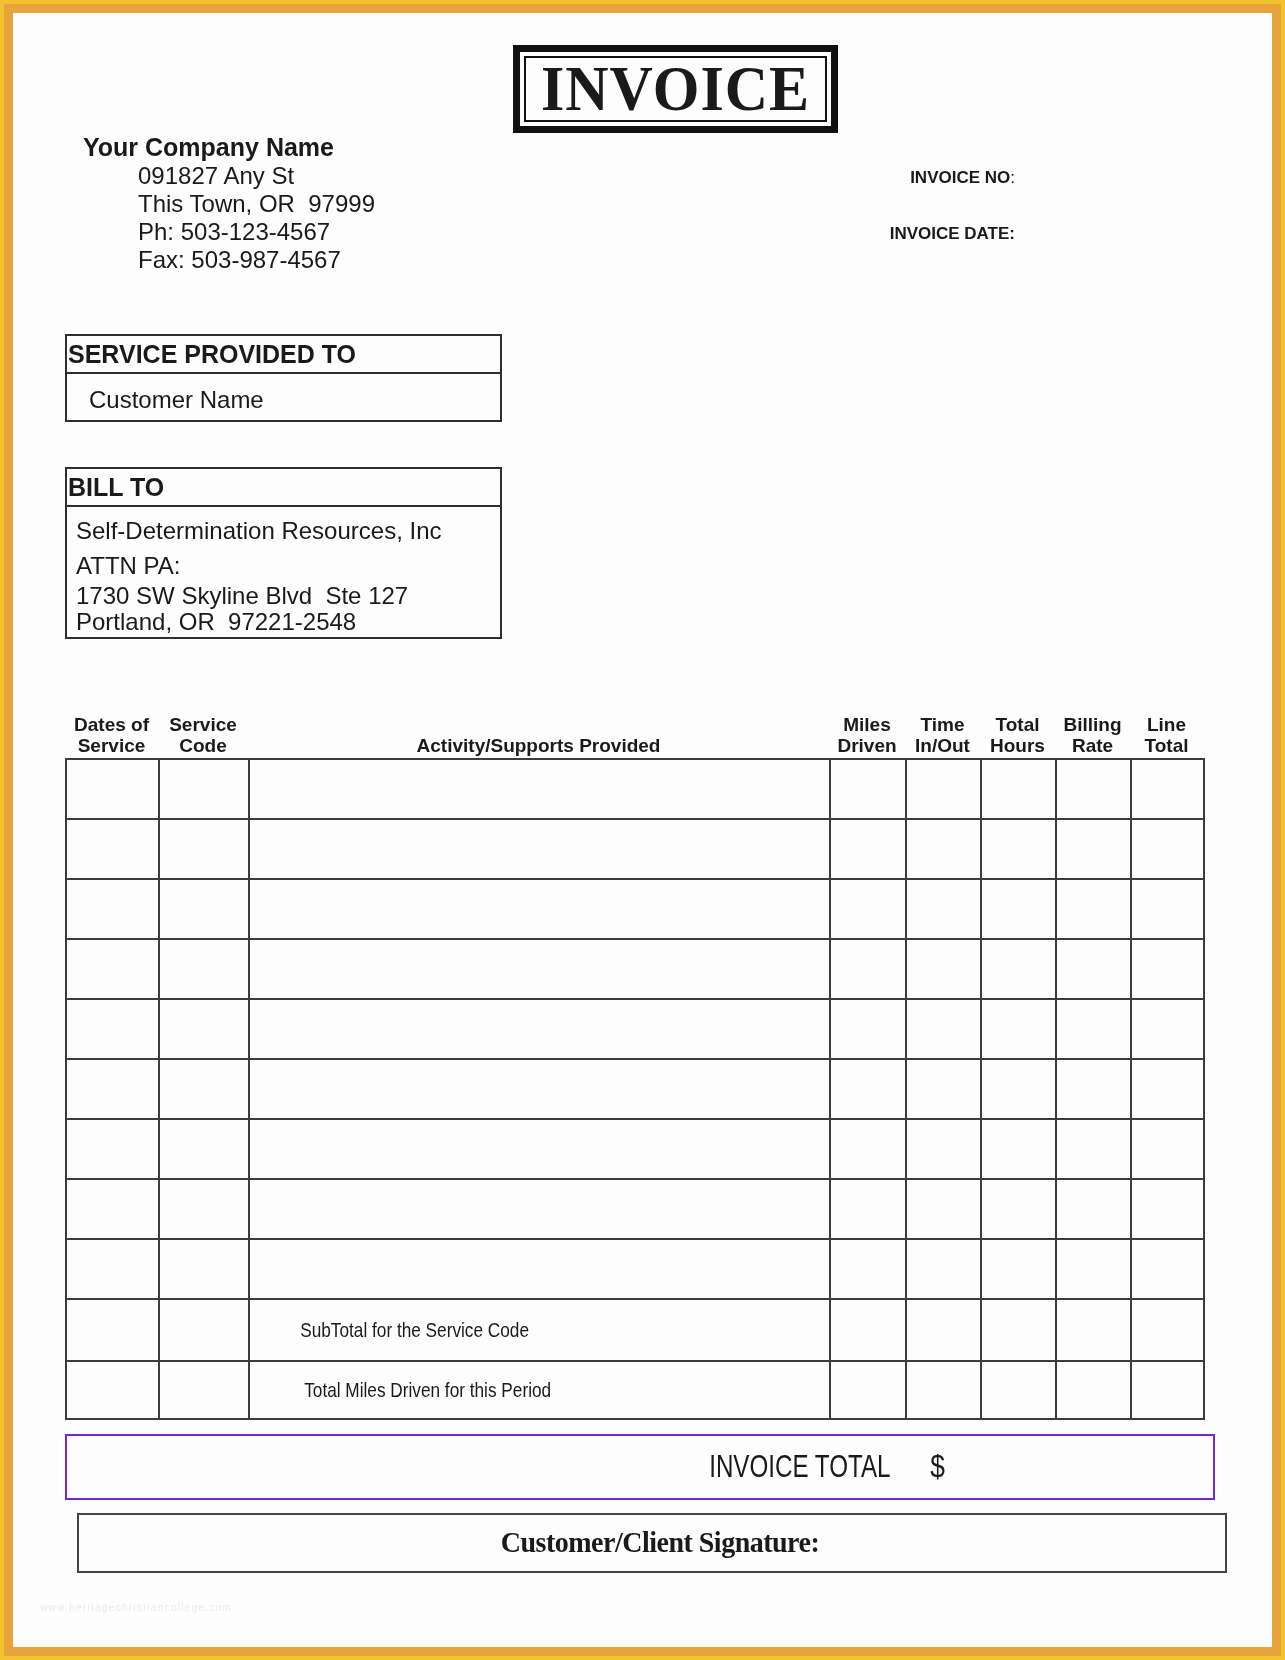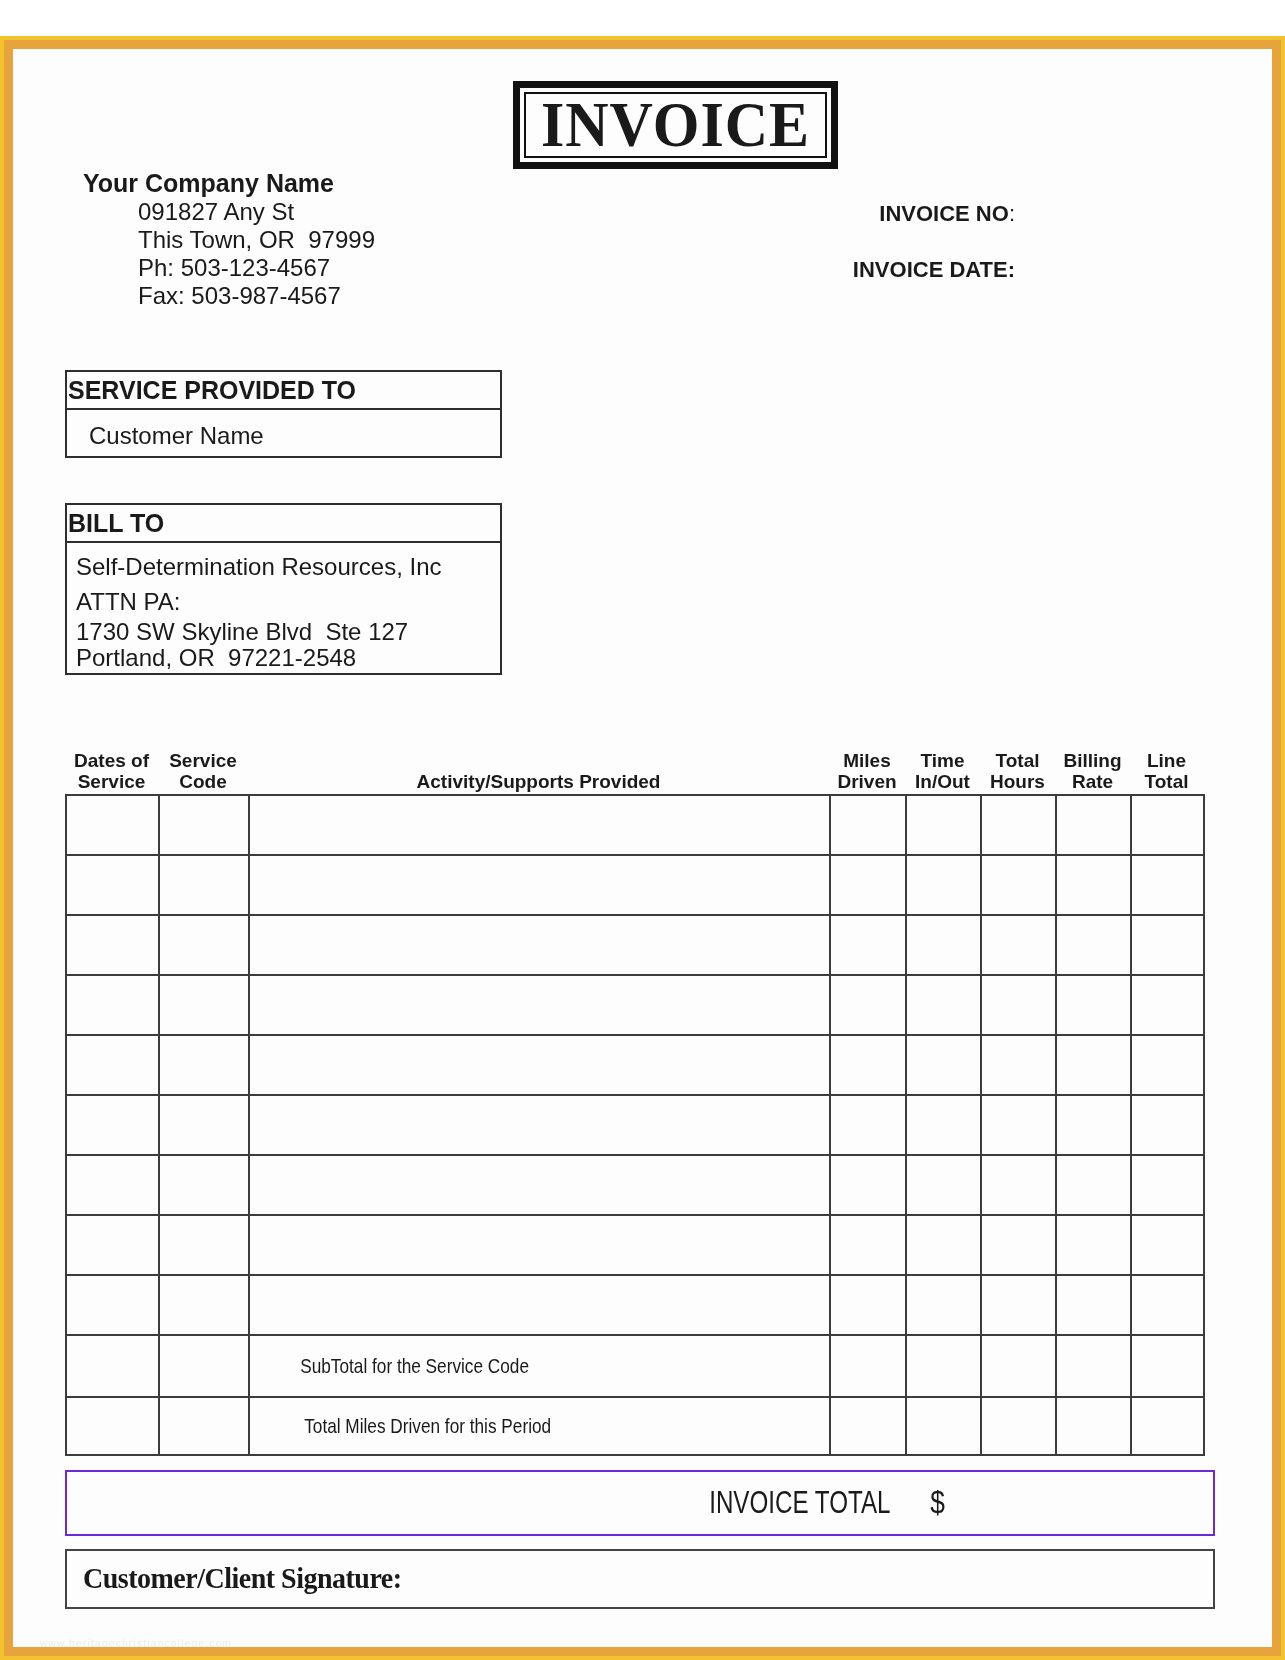--- a/index.html
+++ b/index.html
@@ -5,21 +5,21 @@
   html,body{margin:0;padding:0;}
   body{
     width:1285px;height:1660px;
     font-family:"Liberation Sans","DejaVu Sans",sans-serif;
     color:#1a1a1a;
     position:relative;
   }
   .frame-outer{
     position:absolute;inset:0;
     background:#F2C32C;
-    padding:4px;box-sizing:border-box;margin-top:36px;
+    padding:4px;box-sizing:border-box;
   }
   .frame-inner{
     width:100%;height:100%;
     background:#E7A43C;
     padding:9px;box-sizing:border-box;
   }
   .page{
     width:100%;height:100%;
     background:#fdfdfd;
     position:relative;
@@ -44,21 +44,21 @@
     transform:scaleY(1.05);
   }
 
   
   .company{position:absolute;left:70px;top:120px;}
   .company-name{font-weight:bold;font-size:25px;line-height:29px;}
   .company-addr{margin-left:55px;font-size:24px;line-height:28px;}
 
   
   .meta-line{position:absolute;right:257px;height:30px;line-height:30px;
-    font-size:22px;font-weight:bold;text-align:left;}
+    font-size:17px;font-weight:bold;text-align:left;}
   .meta-no{top:150px;}
   .meta-date{top:206px;}
   .meta-month{top:262px;}
   .meta-reg{font-weight:normal;}
 
   
   .section-box{
     position:absolute;left:52px;width:437px;
     border:2px solid #2e2e2e;box-sizing:border-box;background:#fdfdfd;
   }
@@ -117,23 +117,23 @@
   }
   .cond-c{display:inline-block;transform:scaleX(0.78);transform-origin:right center;white-space:pre;}
   .total-cur{
     position:absolute;left:862px;top:0;height:62px;line-height:62px;
     font-size:31px;
     transform:scaleX(0.85);
   }
 
   
   .sig-box{
-    position:absolute;left:52px;top:1500px;width:1150px;height:60px;
+    position:absolute;left:64px;top:1500px;width:1150px;height:60px;
     border:2px solid #444;box-sizing:border-box;background:#fdfdfd;
-    display:flex;align-items:center;
+    display:flex;align-items:center;justify-content:center;
   }
   .sig-label{
     font-family:"Liberation Serif","DejaVu Serif",serif;
     font-weight:bold;font-size:28px;
     padding-left:16px;
     letter-spacing:-0.5px;
     transform:scaleY(1.05);
   }
 
   

